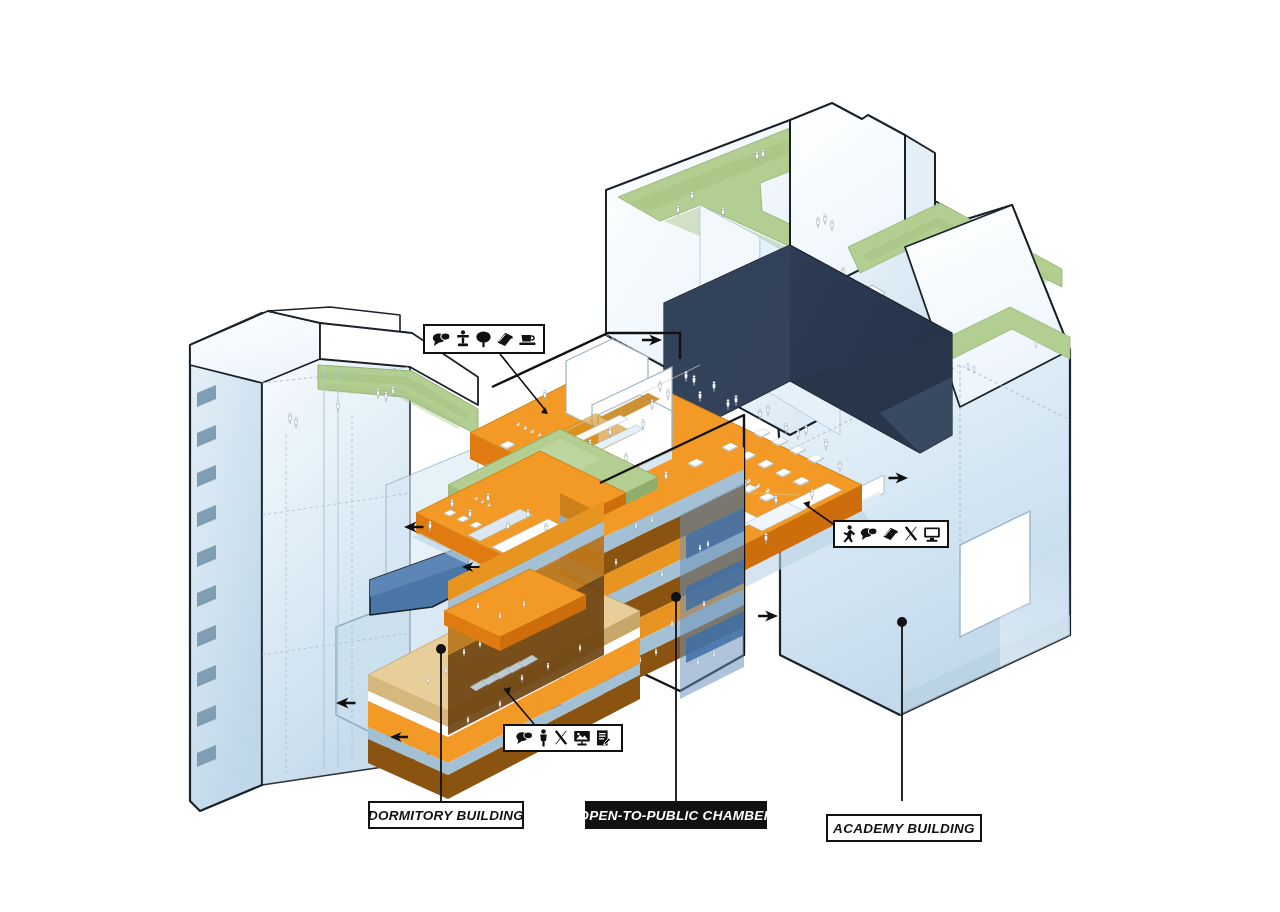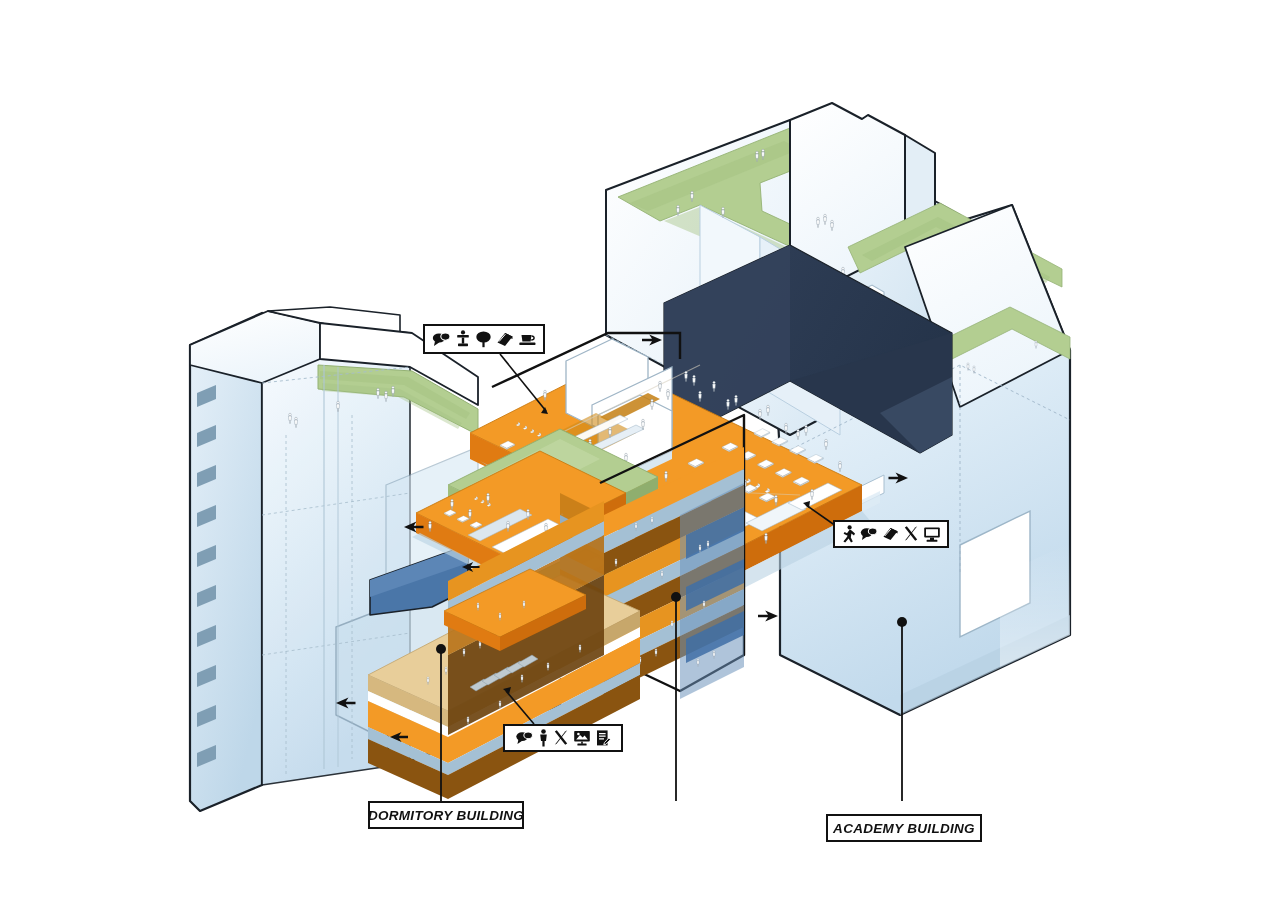--- a/index.html
+++ b/index.html
@@ -640,16 +640,17 @@
   </svg>
   <svg class="ico" width="16" height="18" viewBox="0 0 16 18">
     <path d="M2 1.4 L12.6 1.4 L12.6 16.4 L2 16.4 Z" fill="#111"></path>
     <path d="M4 4.6 L10.6 4.6 M4 7.2 L10.6 7.2 M4 9.8 L9 9.8" stroke="#fff" stroke-width="1.2"></path>
     <path d="M9.4 13.6 L13.8 9 L15.4 10.6 L11 15.2 L8.8 15.8 Z" fill="#111" stroke="#fff" stroke-width="0.9"></path>
   </svg>
 </div>
 
 <div class="chip" style="left:368px;top:786px;width:156px;height:28px;">DORMITORY BUILDING</div>
 
+<div class="chip inverted" style="left:585px;top:786px;width:182px;height:28px;">OPEN-TO-PUBLIC CHAMBER</div>
 
 <div class="chip" style="left:826px;top:786px;width:156px;height:28px;margin-top:13px;">ACADEMY BUILDING</div>
 
 </div>
 
 </body></html>

